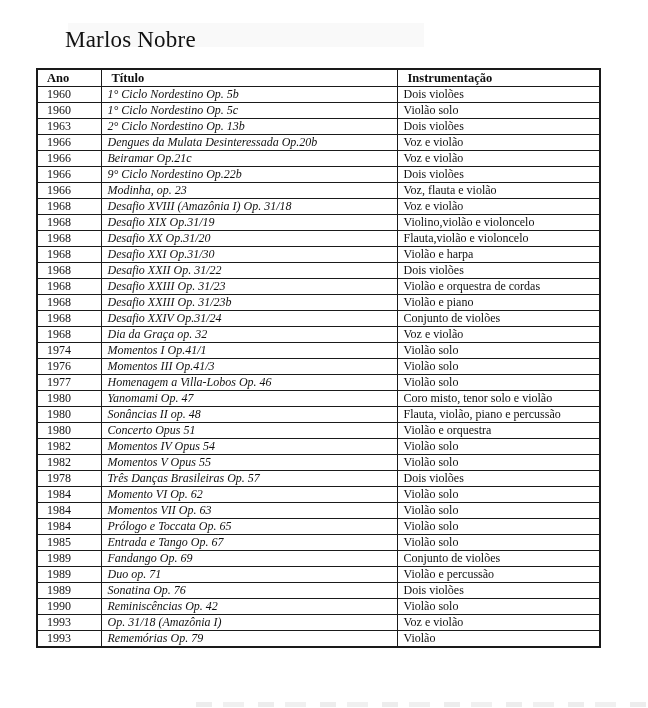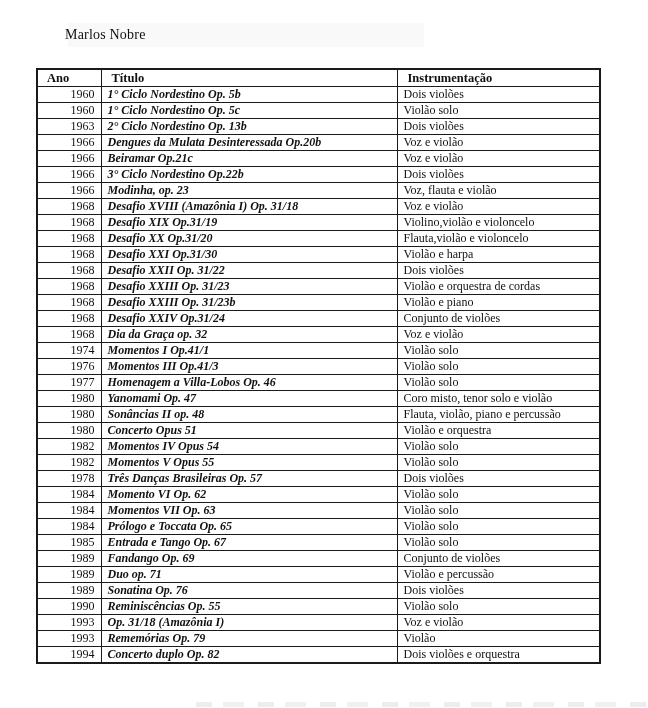--- a/index.html
+++ b/index.html
@@ -23,21 +23,21 @@
     width: 356px;
     height: 24px;
     background: rgba(0,0,0,0.025);
     pointer-events: none;
   }
   .doc-title {
     position: absolute;
     left: 65px;
     top: 27px;
     margin: 0;
-    font-size: 14px;
+    font-size: 23px;
     font-weight: normal;
     letter-spacing: 0.2px;
     white-space: nowrap;
   }
   .works-table {
     position: absolute;
     left: 36px;
     top: 68px;
     width: 563px;
     border-collapse: collapse;
@@ -58,23 +58,23 @@
   }
   .works-table th {
     font-weight: bold;
     height: 16px;
     font-size: 12.5px;
     padding-left: 10px;
   }
   .col-year  { width: 64px; }
   .col-title { width: 296px; }
   .col-inst  { width: 203px; }
-  .works-table td.year-cell  { padding-left: 24px; text-align: right; }
+  .works-table td.year-cell  { padding-left: 9px; }
   .works-table th.hdr-year   { padding-left: 9px; margin-top: 12px; }
-  .works-table td.title-cell { font-style: italic; font-weight: bold; }
+  .works-table td.title-cell { font-style: italic; }
   .cutoff-artifact {
     position: absolute;
     left: 196px;
     top: 702px;
     width: 450px;
     height: 5px;
     background: repeating-linear-gradient(
       90deg,
       rgba(0,0,0,0.07) 0px, rgba(0,0,0,0.07) 16px,
       rgba(0,0,0,0.00) 16px, rgba(0,0,0,0.00) 27px,
@@ -127,21 +127,21 @@
           <td class="title-cell">Dengues da Mulata Desinteressada Op.20b</td>
           <td class="instrumentation-cell">Voz e violão</td>
         </tr>
         <tr>
           <td class="year-cell">1966</td>
           <td class="title-cell">Beiramar Op.21c</td>
           <td class="instrumentation-cell">Voz e violão</td>
         </tr>
         <tr>
           <td class="year-cell">1966</td>
-          <td class="title-cell">3° Ciclo Nordestino Op.22b</td>
+          <td class="title-cell">9° Ciclo Nordestino Op.22b</td>
           <td class="instrumentation-cell">Dois violões</td>
         </tr>
         <tr>
           <td class="year-cell">1966</td>
           <td class="title-cell">Modinha, op. 23</td>
           <td class="instrumentation-cell">Voz, flauta e violão</td>
         </tr>
         <tr>
           <td class="year-cell">1968</td>
           <td class="title-cell">Desafio XVIII (Amazônia I) Op. 31/18</td>
@@ -262,36 +262,31 @@
           <td class="title-cell">Duo op. 71</td>
           <td class="instrumentation-cell">Violão e percussão</td>
         </tr>
         <tr>
           <td class="year-cell">1989</td>
           <td class="title-cell">Sonatina Op. 76</td>
           <td class="instrumentation-cell">Dois violões</td>
         </tr>
         <tr>
           <td class="year-cell">1990</td>
-          <td class="title-cell">Reminiscências Op. 55</td>
+          <td class="title-cell">Reminiscências Op. 42</td>
           <td class="instrumentation-cell">Violão solo</td>
         </tr>
         <tr>
           <td class="year-cell">1993</td>
           <td class="title-cell">Op. 31/18 (Amazônia I)</td>
           <td class="instrumentation-cell">Voz e violão</td>
         </tr>
         <tr>
           <td class="year-cell">1993</td>
           <td class="title-cell">Rememórias Op. 79</td>
           <td class="instrumentation-cell">Violão</td>
         </tr>
-        <tr>
-          <td class="year-cell">1994</td>
-          <td class="title-cell">Concerto duplo Op. 82</td>
-          <td class="instrumentation-cell">Dois violões e orquestra</td>
-        </tr>
       </tbody>
   </table>
 
   <div class="cutoff-artifact"></div>
 
 </div>
 
 </body></html>

